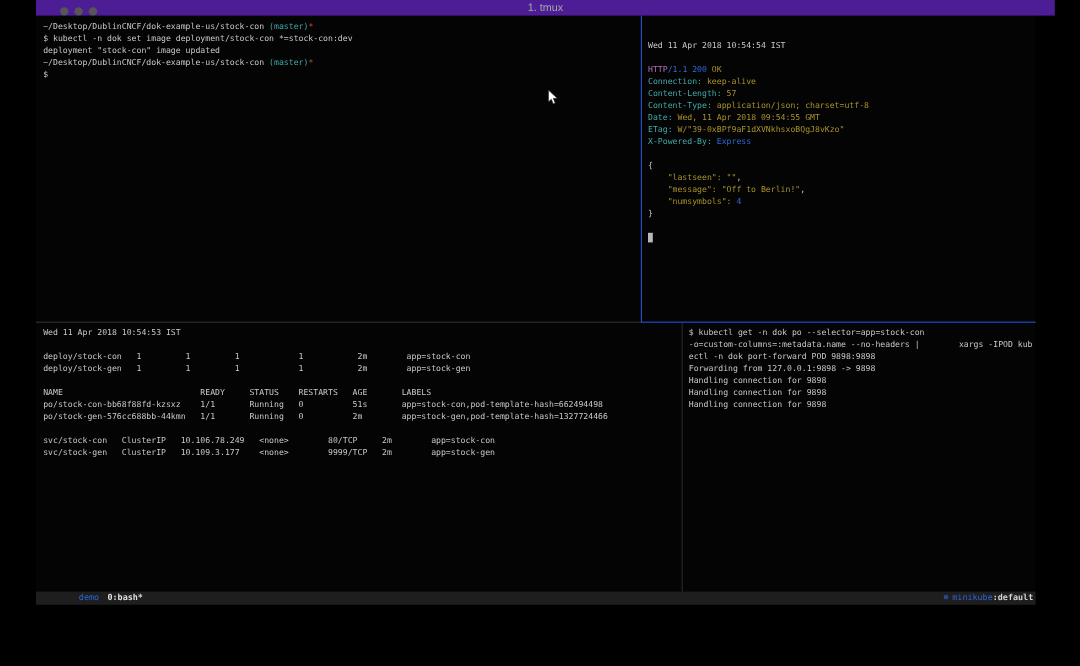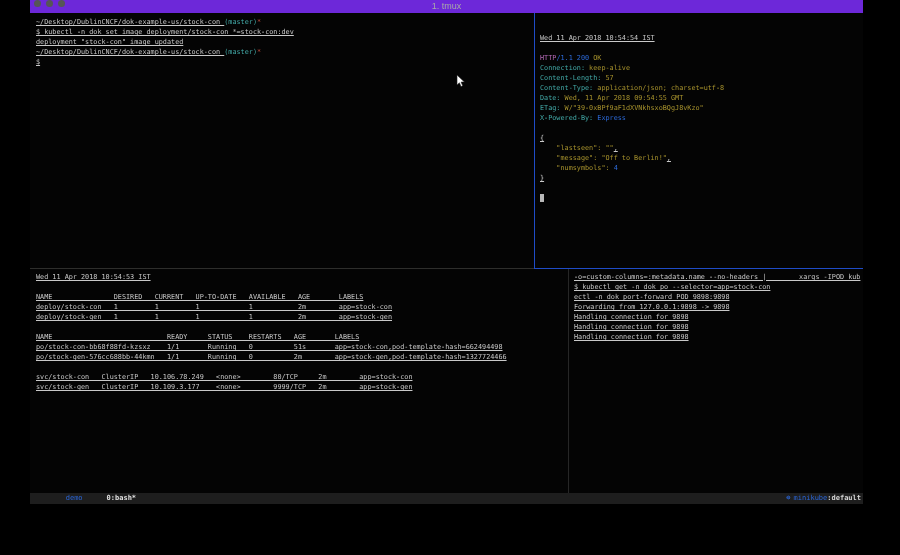--- a/index.html
+++ b/index.html
@@ -1,22 +1,22 @@
 <!DOCTYPE html>
 <html><head>
 <meta charset="utf-8">
 <style>
   html,body{margin:0;padding:0;background:#000;}
   #screen{position:relative;width:900px;height:555px;background:#000;overflow:hidden;
           font-family:"DejaVu Sans Mono",monospace;}
   #window{position:absolute;left:30px;top:0;width:833px;height:504px;background:#040404;}
 
   
-  .titlebar{position:absolute;left:0;top:0;width:100%;height:13px;background:#6d28d9;
-            display:flex;align-items:flex-start;}
+  .titlebar{position:absolute;left:0;top:0;width:100%;height:13px;background:#4c1d95;
+            display:flex;align-items:flex-end;padding-left:16px;}
   .lights{display:flex;gap:5px;padding-left:4px;}
   .light{width:7px;height:7px;border-radius:50%;background:#565656;display:inline-block;}
   .title{position:absolute;left:0;right:0;text-align:center;color:#a9a9a9;
          font-family:"Liberation Sans",sans-serif;font-size:9px;line-height:13px;}
 
   
   .pane{position:absolute;overflow:hidden;color:#c9c9c9;font-size:6.8px;line-height:10px;}
   .tline{height:10px;white-space:pre;}
   #pane-top-left   {left:0;   top:13px; width:504px;height:255px;padding:4px 0 0 6px;}
   #pane-top-right  {left:505px;top:13px; width:328px;height:255px;padding:20px 0 0 5px;}
@@ -24,36 +24,36 @@
   #pane-bottom-right{left:539px;top:269px;width:294px;height:224px;padding:3px 0 0 5px;}
 
   
   .divider{position:absolute;}
   #div-v-top{left:504px;top:13px;width:1px;height:256px;background:#1f4cc7;}
   #div-h-left{left:0;top:268px;width:504px;height:1px;background:#2e2e2c;}
   #div-h-right{left:504px;top:268px;width:329px;height:1px;background:#1f4cc7;}
   #div-v-bottom{left:538px;top:269px;width:1px;height:224px;background:#262626;}
 
   
-  .c-fg{color:#c9c9c9;text-decoration:underline;}
+  .c-fg{color:#c9c9c9;}
   .c-cyan{color:#43aaa8;}
   .c-red{color:#c94f3f;}
   .c-magenta{color:#b76bb9;}
   .c-blue{color:#2d6bdb;}
   .c-yellow{color:#a8932d;}
   .c-cursor{background:#b9b9b9;color:transparent;}
 
   
   .statusbar{position:absolute;left:0;top:493px;width:100%;height:11px;background:#1e1e1e;
              display:flex;align-items:center;justify-content:space-between;
              font-size:7px;line-height:11px;}
   .sb-left{padding-left:2px;white-space:pre;}
   .sb-right{padding-right:2px;white-space:pre;}
   .sb-session{color:#2a66d9;}
-  .sb-window{color:#e0e0e0;font-weight:bold;margin-left:24px;}
+  .sb-window{color:#e0e0e0;font-weight:bold;margin-left:7px;}
   .sb-kube-icon{color:#2a66d9;}
   .sb-kube{color:#2a66d9;margin-left:3px;}
   .sb-ctx-suffix{color:#d6d6d6;font-weight:bold;}
 
   #mouse-cursor{position:absolute;left:456px;top:74px;}
 </style>
 </head>
 <body>
 
 <div id="screen">
@@ -90,34 +90,33 @@
         <div class="tline"><span class="c-yellow">    "lastseen": ""</span><span class="c-fg">,</span></div>
         <div class="tline"><span class="c-yellow">    "message": "Off to Berlin!"</span><span class="c-fg">,</span></div>
         <div class="tline"><span class="c-yellow">    "numsymbols": </span><span class="c-blue">4</span></div>
         <div class="tline"><span class="c-fg">}</span></div>
         <div class="tline"></div>
         <div class="tline"><span class="c-cursor"> </span></div>
       </div>
     <div class="pane" id="pane-bottom-left">
         <div class="tline"><span class="c-fg">Wed 11 Apr 2018 10:54:53 IST</span></div>
         <div class="tline"></div>
-        <div class="tline"><span class="c-fg">NAME               DESIRED   CURRENT   UP-TO-DATE   AVAILABLE   AGE       LABELS</span></div>
         <div class="tline"><span class="c-fg">deploy/stock-con   1         1         1            1           2m        app=stock-con</span></div>
         <div class="tline"><span class="c-fg">deploy/stock-gen   1         1         1            1           2m        app=stock-gen</span></div>
         <div class="tline"></div>
         <div class="tline"><span class="c-fg">NAME                            READY     STATUS    RESTARTS   AGE       LABELS</span></div>
         <div class="tline"><span class="c-fg">po/stock-con-bb68f88fd-kzsxz    1/1       Running   0          51s       app=stock-con,pod-template-hash=662494498</span></div>
         <div class="tline"><span class="c-fg">po/stock-gen-576cc688bb-44kmn   1/1       Running   0          2m        app=stock-gen,pod-template-hash=1327724466</span></div>
         <div class="tline"></div>
         <div class="tline"><span class="c-fg">svc/stock-con   ClusterIP   10.106.78.249   &lt;none&gt;        80/TCP     2m        app=stock-con</span></div>
         <div class="tline"><span class="c-fg">svc/stock-gen   ClusterIP   10.109.3.177    &lt;none&gt;        9999/TCP   2m        app=stock-gen</span></div>
       </div>
     <div class="pane" id="pane-bottom-right">
+        <div class="tline"><span class="c-fg">$ kubectl get -n dok po --selector=app=stock-con</span></div>
         <div class="tline"><span class="c-fg">-o=custom-columns=:metadata.name --no-headers |        xargs -IPOD kub</span></div>
-        <div class="tline"><span class="c-fg">$ kubectl get -n dok po --selector=app=stock-con</span></div>
         <div class="tline"><span class="c-fg">ectl -n dok port-forward POD 9898:9898</span></div>
         <div class="tline"><span class="c-fg">Forwarding from 127.0.0.1:9898 -&gt; 9898</span></div>
         <div class="tline"><span class="c-fg">Handling connection for 9898</span></div>
         <div class="tline"><span class="c-fg">Handling connection for 9898</span></div>
         <div class="tline"><span class="c-fg">Handling connection for 9898</span></div>
       </div>
 
     <div class="divider" id="div-v-top"></div>
     <div class="divider" id="div-h-left"></div>
     <div class="divider" id="div-h-right"></div>

